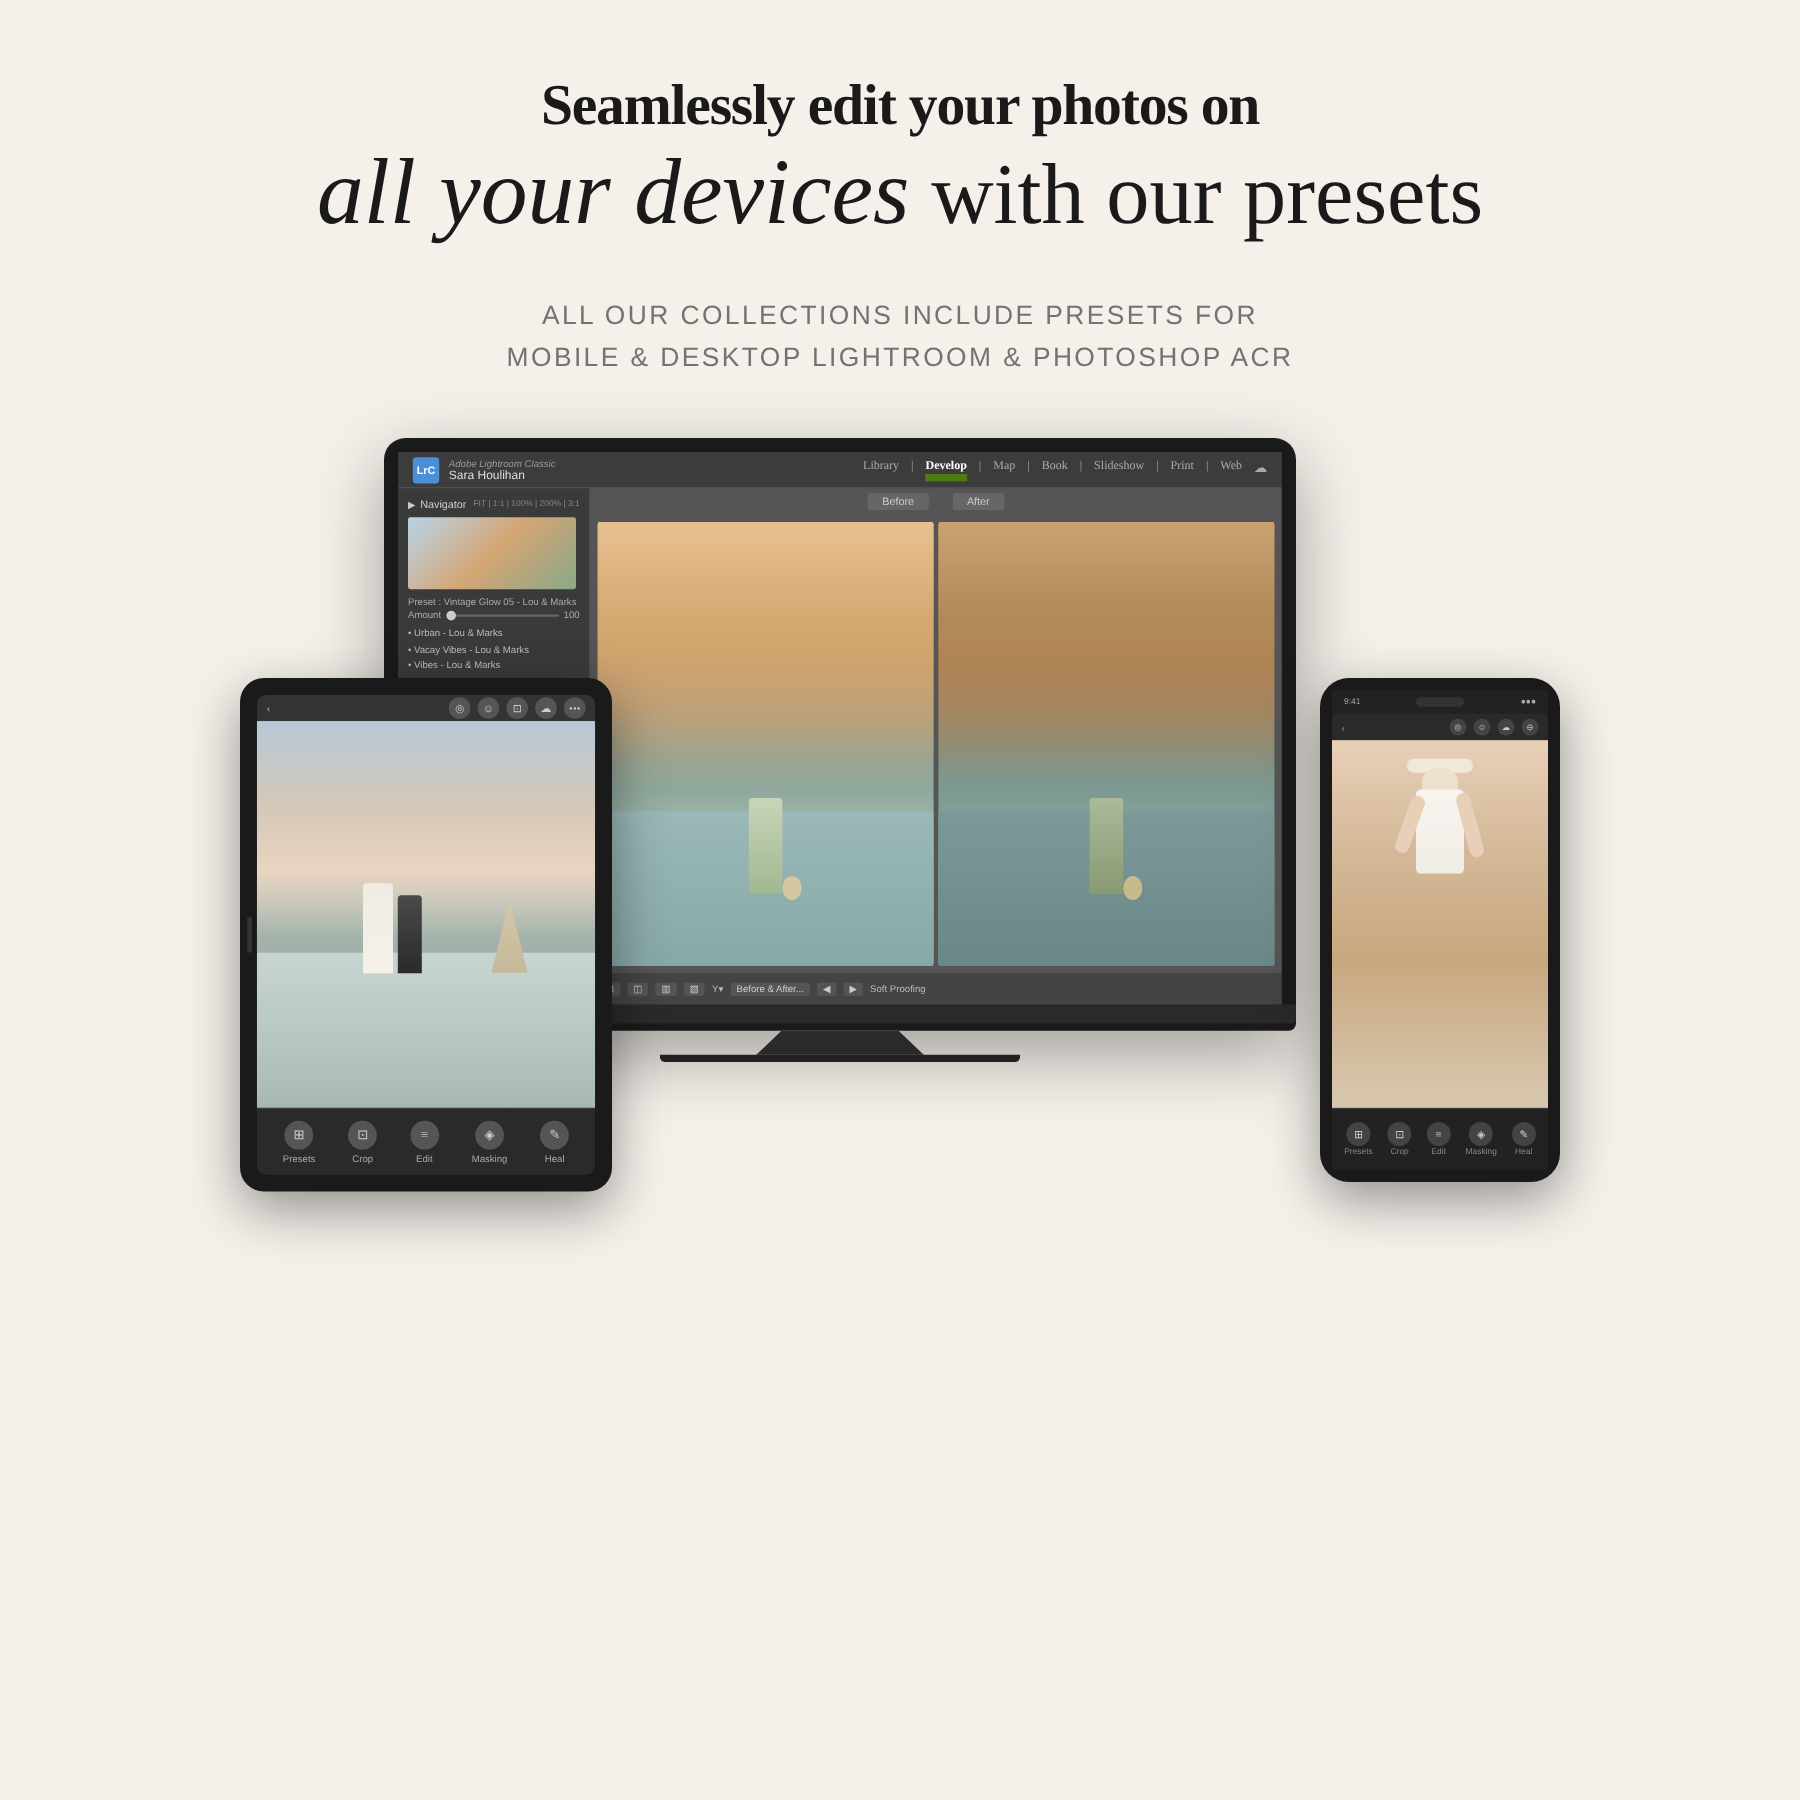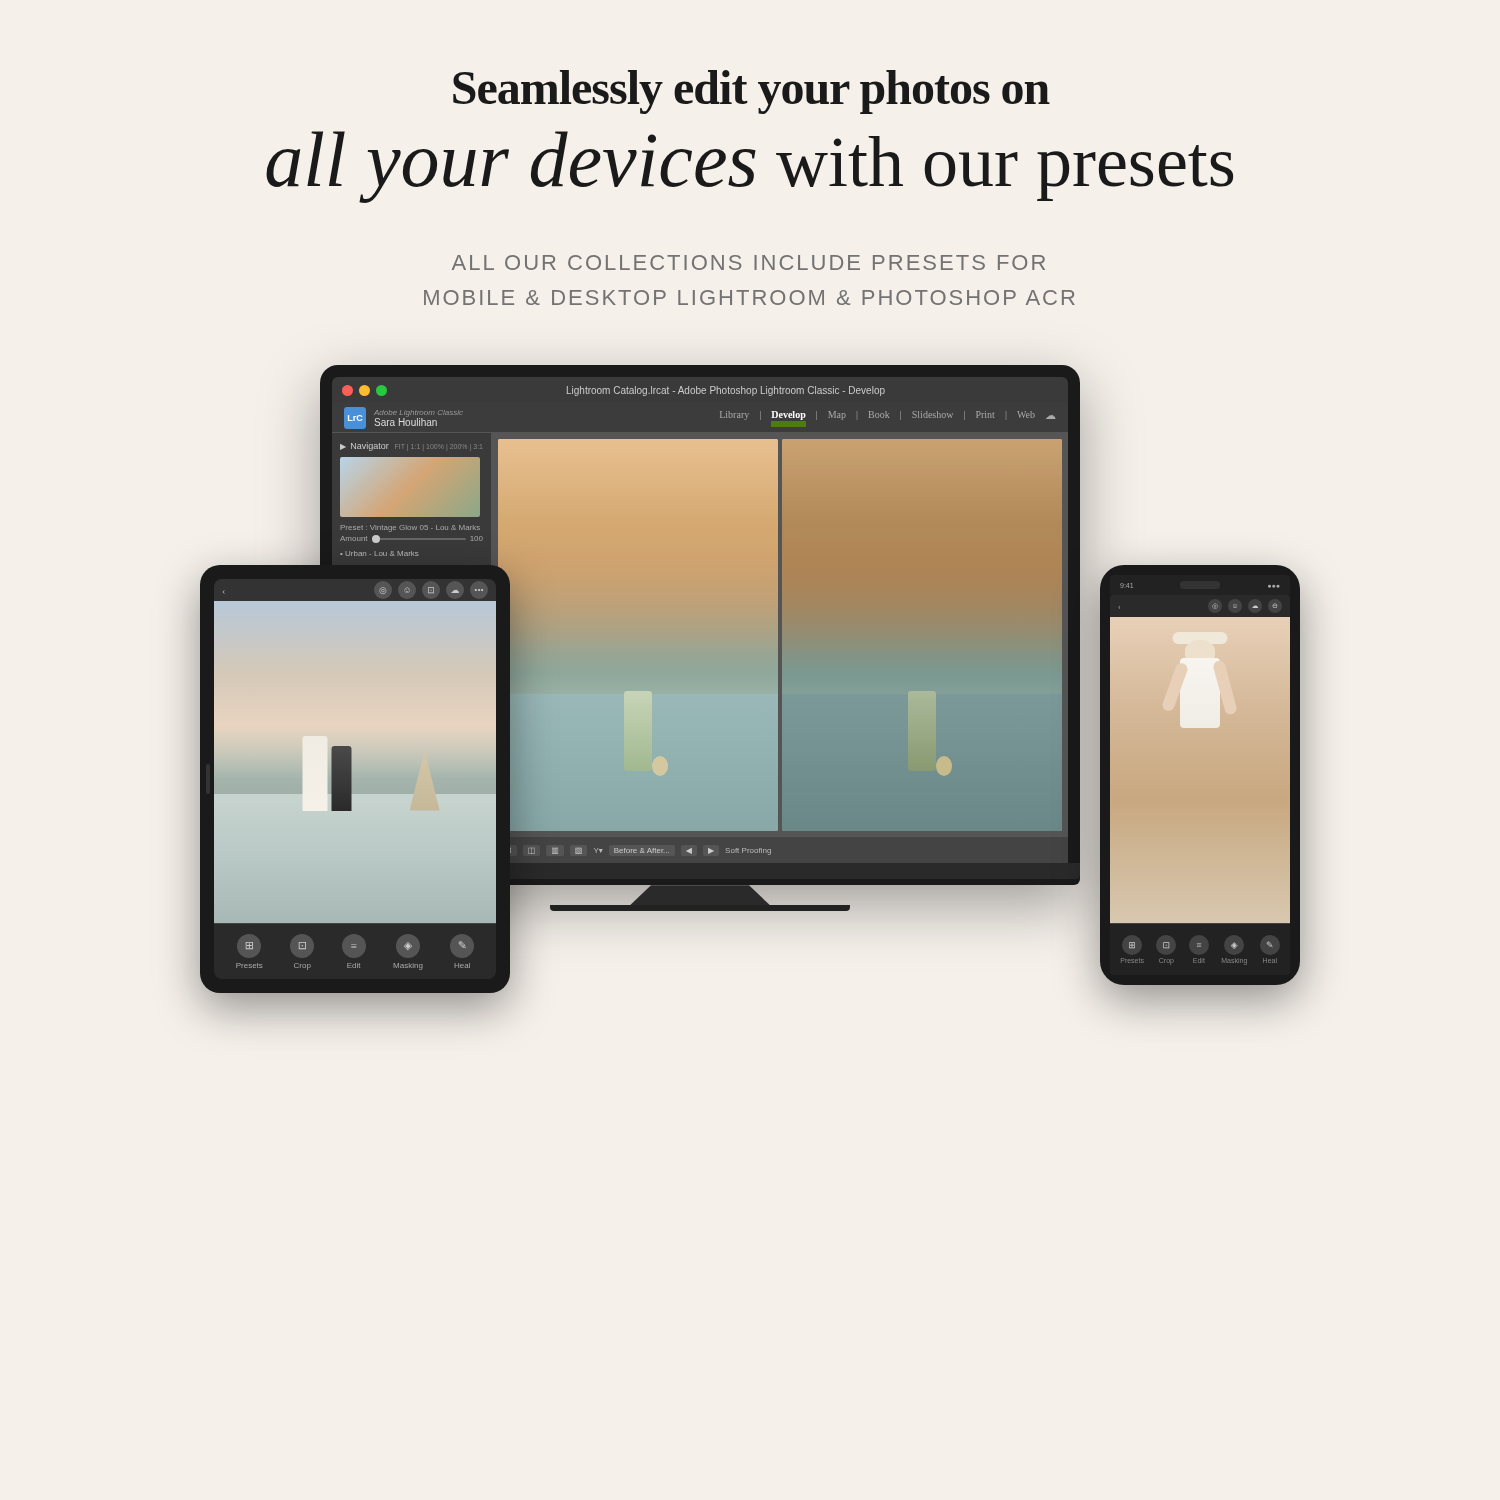--- a/index.html
+++ b/index.html
@@ -424,26 +424,20 @@
 
 <div class="subtitle">
   <div>ALL OUR COLLECTIONS INCLUDE PRESETS FOR</div>
   <div>MOBILE &amp; DESKTOP LIGHTROOM &amp; PHOTOSHOP ACR</div>
 </div>
 
 <div class="devices-container">
 
   <div class="laptop">
     <div class="laptop-screen-outer">
-      <div class="laptop-titlebar">
-        <span class="dot dot-red"></span>
-        <span class="dot dot-yellow"></span>
-        <span class="dot dot-green"></span>
-        <span class="titlebar-title">Lightroom Catalog.lrcat - Adobe Photoshop Lightroom Classic - Develop</span>
-      </div>
       <div class="laptop-screen">
 
         <div class="lr-topnav">
           <div class="lr-logo">LrC</div>
           <div>
             <div style="font-family:Arial;font-size:8px;color:#999;font-style:italic;">Adobe Lightroom Classic</div>
             <div style="font-family:Arial;font-size:10px;color:#ddd;">Sara Houlihan</div>
           </div>
           <div class="lr-nav-right">
             <span style="color:#aaa;font-size:10px;">Library</span>
@@ -485,20 +479,24 @@
               <div>Vacay Vibes - Lou &amp; Marks</div>
               <div>Vibes - Lou &amp; Marks</div>
               <div>Vibrant Blogger - Lou &amp; Marks</div>
               <div>Vibrant Christmas - Lou &amp; Marks</div>
               <div>Vibrant Spring - Lou &amp; Marks</div>
               <div>Vintage Film - Lou &amp; Marks</div>
             </div>
           </div>
 
           <div class="lr-main-area">
+            <div class="lr-before-after-bar">
+              <span class="ba-label">Before</span>
+              <span class="ba-label">After</span>
+            </div>
             <div class="lr-photos">
 
               <div class="lr-photo lr-photo-before">
                 <div class="water-area"></div>
                 <div style="position:absolute;bottom:60px;left:50%;transform:translateX(-50%);width:28px;height:80px;background:linear-gradient(180deg,#c8d4b8 0%,#a0b890 100%);border-radius:3px;"></div>
                 <div style="position:absolute;bottom:55px;left:calc(50% + 14px);width:16px;height:20px;background:#d4c8a0;border-radius:50%;"></div>
 
                 <div style="position:absolute;top:0;left:0;right:0;height:55%;background:linear-gradient(180deg,#e8c090 0%,#d4a870 40%,transparent 100%);"></div>
               </div>
 

